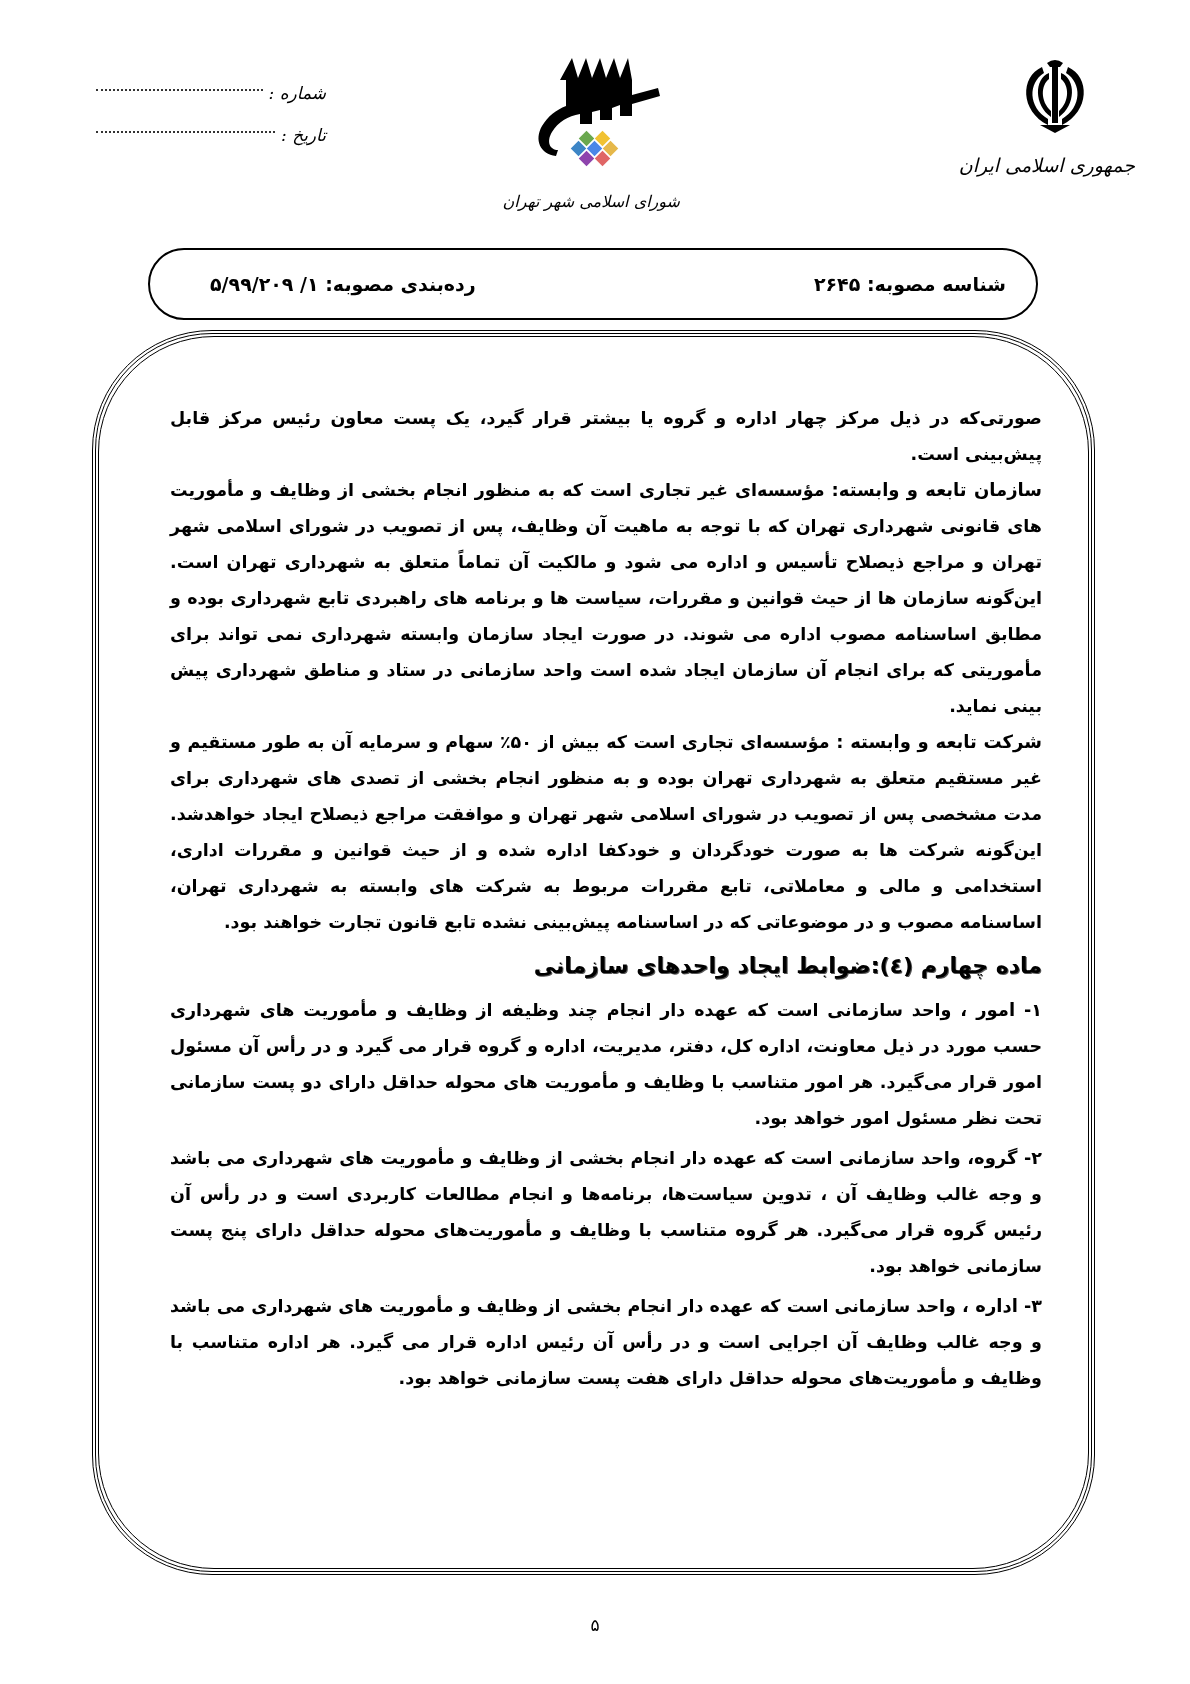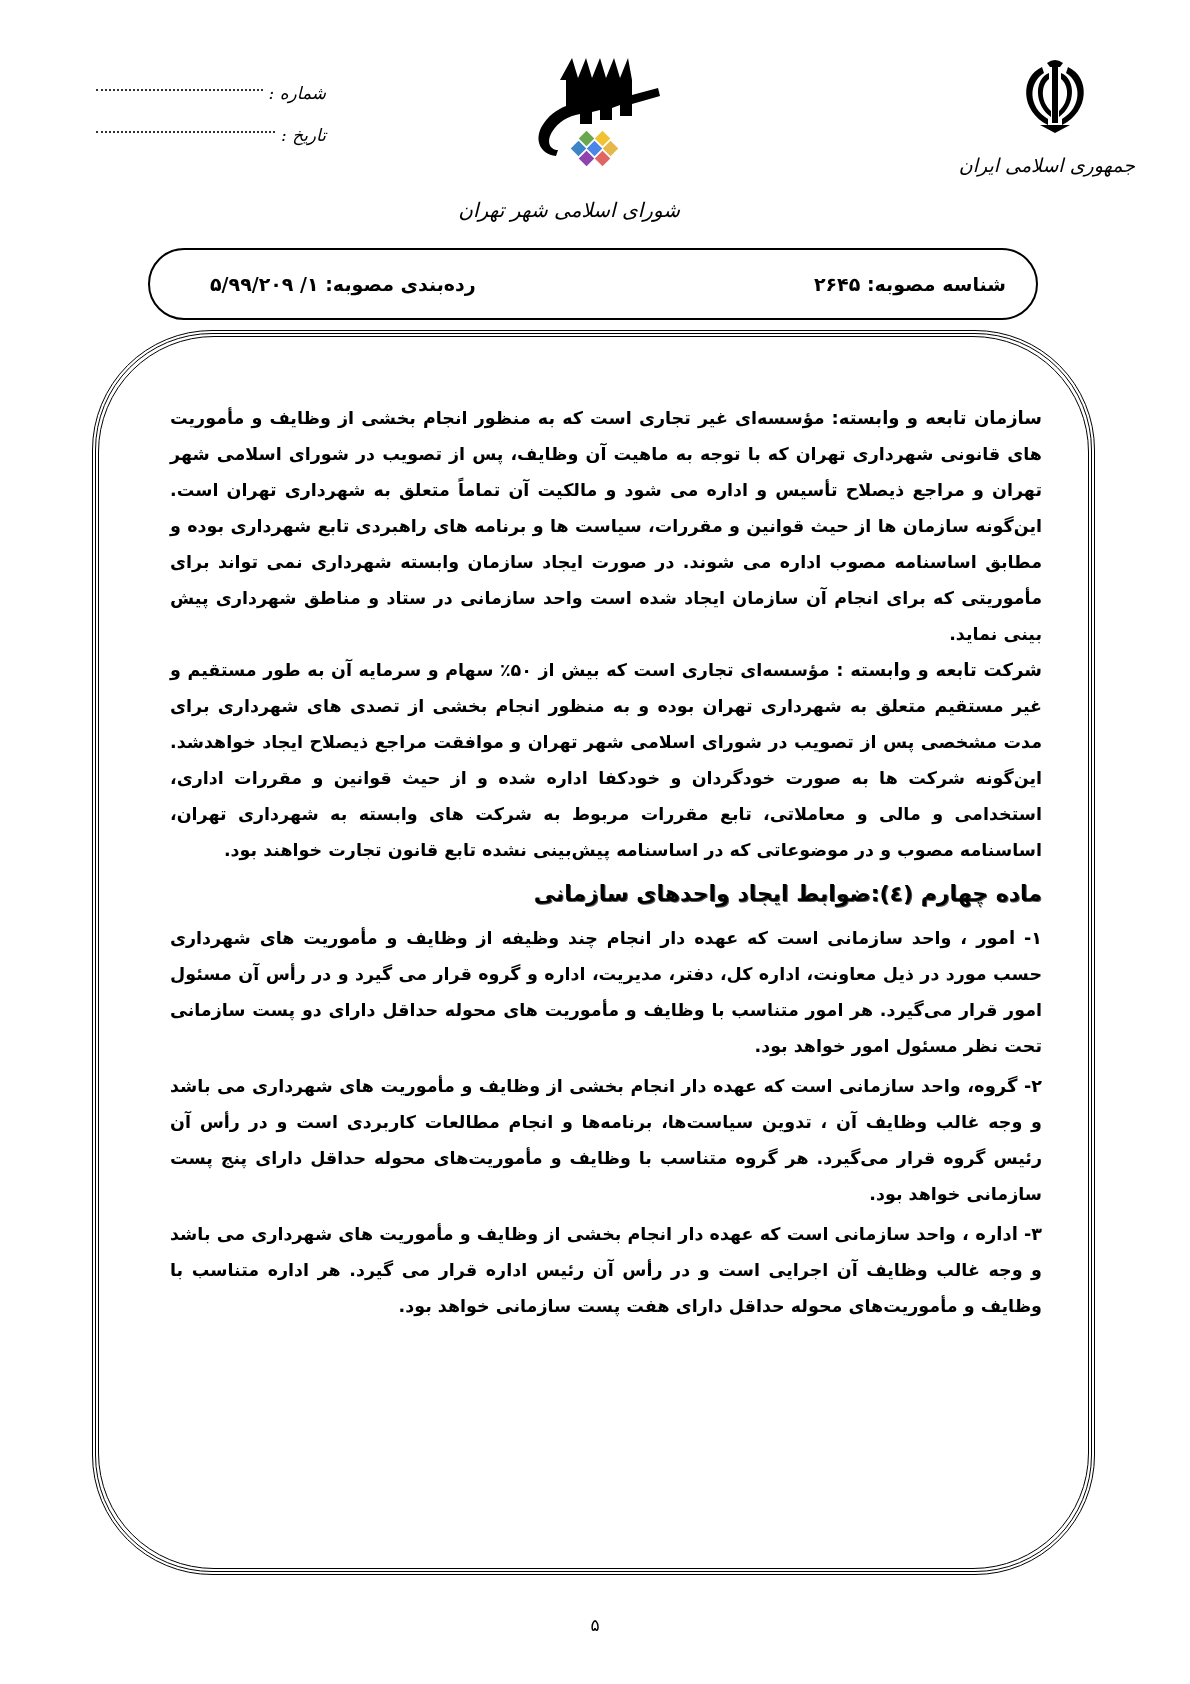--- a/index.html
+++ b/index.html
@@ -47,23 +47,23 @@
       left: 510px;
       top: 50px;
       width: 170px;
       height: 180px;
       text-align: center;
     }
     .center-logo svg { display: block; margin: 0 auto; }
     .center-logo-text {
       font-family: "DejaVu Serif", serif;
       font-style: italic;
-      font-size: 20px;
-      direction: rtl;
-      margin-top: 8px;
+      font-size: 16px;
+      direction: rtl;
+      margin-top: 2px;
       white-space: nowrap;
     }
 
     .emblem {
       position: absolute;
       left: 975px;
       top: 55px;
       width: 160px;
       text-align: center;
     }
@@ -216,20 +216,21 @@
   <div>
     <span>رده‌بندی مصوبه:</span>
     <span>۱/ ۵/۹۹/۲۰۹</span>
   </div>
 </div>
 
 <div class="frame"></div>
 <div class="frame-inner"></div>
 
 <div class="content">
+  <p>صورتی‌که در ذیل مرکز چهار اداره و گروه یا بیشتر قرار گیرد، یک پست معاون رئیس مرکز قابل پیش‌بینی است.</p>
 
   <p><span class="term">سازمان تابعه و وابسته:</span><span> مؤسسه‌ای غیر تجاری است که به منظور انجام بخشی از وظایف و مأموریت های قانونی شهرداری تهران که با توجه به ماهیت آن وظایف، پس از تصویب در شورای اسلامی شهر تهران و مراجع ذیصلاح تأسیس و اداره می شود و مالکیت آن تماماً متعلق به شهرداری تهران است. این‌گونه سازمان ها از حیث قوانین و مقررات، سیاست ها و برنامه های راهبردی تابع شهرداری بوده و مطابق اساسنامه مصوب اداره می شوند. در صورت ایجاد سازمان وابسته شهرداری نمی تواند برای مأموریتی که برای انجام آن سازمان ایجاد شده است واحد سازمانی در ستاد و مناطق شهرداری پیش بینی نماید.</span></p>
 
   <p><span class="term">شرکت تابعه و وابسته :</span><span> مؤسسه‌ای تجاری است که بیش از ۵۰٪ سهام و سرمایه آن به طور مستقیم و غیر مستقیم متعلق به شهرداری تهران بوده و به منظور انجام بخشی از تصدی های شهرداری برای مدت مشخصی پس از تصویب در شورای اسلامی شهر تهران و موافقت مراجع ذیصلاح ایجاد خواهدشد. این‌گونه شرکت ها به صورت خودگردان و خودکفا اداره شده و از حیث قوانین و مقررات اداری، استخدامی و مالی و معاملاتی، تابع مقررات مربوط به شرکت های وابسته به شهرداری تهران، اساسنامه مصوب و در موضوعاتی که در اساسنامه پیش‌بینی نشده تابع قانون تجارت خواهند بود.</span></p>
 
   <p class="section-title">ماده چهارم (٤):ضوابط ایجاد واحدهای سازمانی</p>
 
 
   <p class="item-gap"><span>۱-</span> <span class="term">امور ،</span><span> واحد سازمانی است که عهده دار انجام چند وظیفه از وظایف و مأموریت های شهرداری حسب مورد در ذیل معاونت، اداره کل، دفتر، مدیریت، اداره و گروه قرار می گیرد و در رأس آن مسئول امور قرار می‌گیرد. هر امور متناسب با وظایف و مأموریت های محوله حداقل دارای دو پست سازمانی تحت نظر مسئول امور خواهد بود.</span></p>
 

